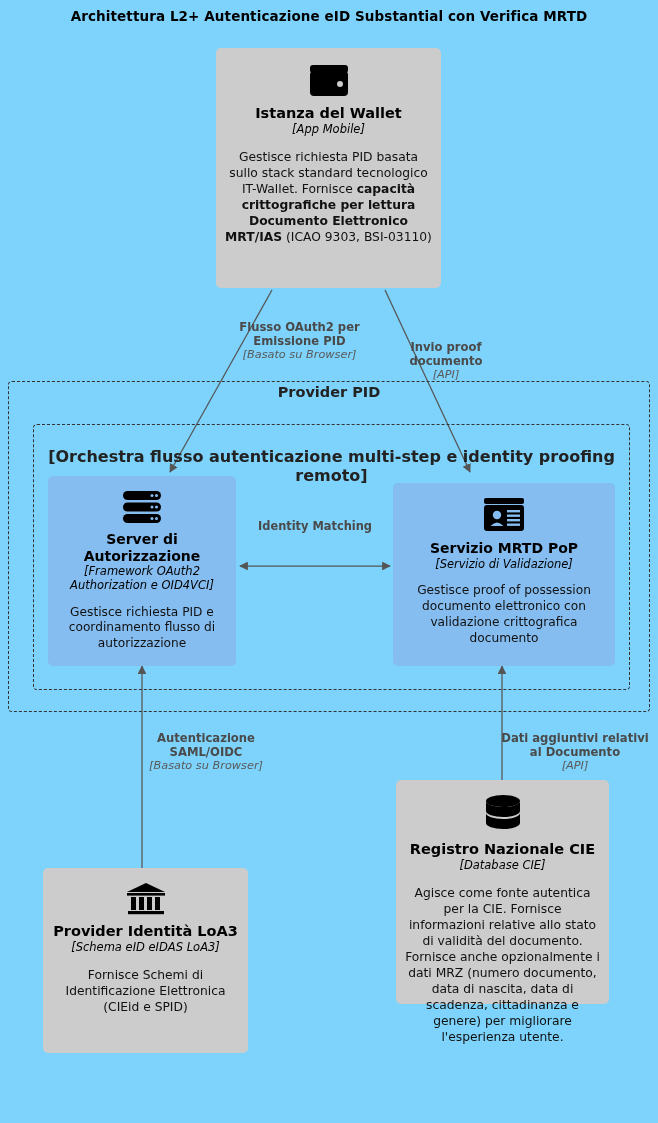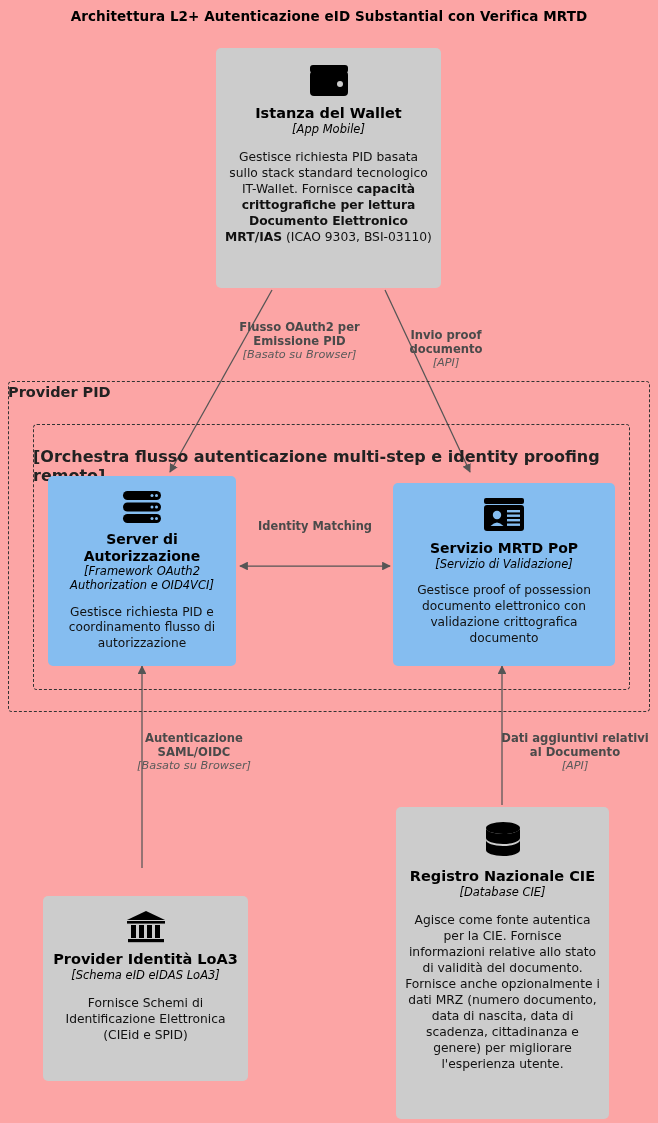--- a/index.html
+++ b/index.html
@@ -8,21 +8,21 @@
     background: #ffffff;
   }
   body {
     font-family: "DejaVu Sans", "Liberation Sans", sans-serif;
     color: #1a1a1a;
   }
   #canvas {
     position: relative;
     width: 658px;
     height: 1123px;
-    background: #fca5a5;
+    background: #7dd3fc;
     overflow: hidden;
   }
   #edges {
     position: absolute;
     left: 0;
     top: 0;
     width: 658px;
     height: 1123px;
     pointer-events: none;
   }
@@ -80,21 +80,21 @@
 
   .group {
     position: absolute;
     box-sizing: border-box;
     border: 1.6px dashed #333333;
     border-radius: 4px;
     background: transparent;
   }
   .group-label {
     position: absolute;
-    text-align: left;
+    text-align: center;
     font-weight: bold;
     color: #222222;
   }
   .group-label.outer { font-size: 14.5px; }
   .group-label.inner-title { font-size: 14.2px; }
   .group-label.inner-sub { font-size: 16px; }
 
   .edge-label {
     position: absolute;
     text-align: center;
@@ -155,21 +155,21 @@
     <div class="node-title">Istanza del Wallet</div>
     <div class="node-subtitle">[App Mobile]</div>
     <div class="node-desc"><span>Gestisce richiesta PID basata sullo stack standard tecnologico IT-Wallet. Fornisce </span><b>capacità crittografiche per lettura Documento Elettronico MRT/IAS</b><span> (ICAO 9303, BSI-03110)</span></div>
   </div>
 
   <div class="edge-label" style="left:227px; top:320px; width:145px;">
     <span class="lbl-main">Flusso OAuth2 per Emissione PID</span>
     <span class="lbl-sub">[Basato su Browser]</span>
   </div>
 
-  <div class="edge-label" style="left:394px; top:328px; width:104px;">
+  <div class="edge-label" style="left:394px; top:340px; width:104px;">
     <span class="lbl-main">Invio proof documento</span>
     <span class="lbl-sub">[API]</span>
   </div>
 
   <div class="group" style="left:8px; top:381px; width:642px; height:331px;"></div>
   <div class="group-label outer" style="left:8px; top:384px; width:642px;">Provider PID</div>
 
   <div class="group" style="left:33px; top:424px; width:597px; height:266px;"></div>
   <div class="group-label inner-sub" style="left:33px; top:447px; width:597px;">[Orchestra flusso autenticazione multi-step e identity proofing remoto]</div>
 
@@ -207,44 +207,44 @@
         <rect x="26" y="17.5" width="13" height="2.4" fill="#85bdf0"></rect>
         <rect x="26" y="22" width="13" height="2.4" fill="#85bdf0"></rect>
         <rect x="26" y="26.5" width="13" height="2.4" fill="#85bdf0"></rect>
       </svg>
     </span>
     <div class="node-title">Servizio MRTD PoP</div>
     <div class="node-subtitle">[Servizio di Validazione]</div>
     <div class="node-desc"><span>Gestisce proof of possession documento elettronico con validazione crittografica documento</span></div>
   </div>
 
-  <div class="edge-label" style="left:132px; top:731px; width:124px;">
+  <div class="edge-label" style="left:144px; top:731px; width:124px;">
     <span class="lbl-main">Autenticazione SAML/OIDC</span>
     <span class="lbl-sub">[Basato su Browser]</span>
   </div>
 
   <div class="edge-label" style="left:496px; top:731px; width:158px;">
     <span class="lbl-main">Dati aggiuntivi relativi al Documento</span>
     <span class="lbl-sub">[API]</span>
   </div>
 
-  <div class="node grey" style="left:396px; top:807px; width:213px; height:312px;">
+  <div class="node grey" style="left:396px; top:780px; width:213px; height:224px;">
     <span class="node-icon">
       <svg width="42" height="40" viewBox="0 0 42 40" xmlns="http://www.w3.org/2000/svg">
         <ellipse cx="21" cy="7" rx="17" ry="6" fill="#000000"></ellipse>
         <path d="M 4 7 L 4 17 a 17 6 0 0 0 34 0 L 38 7 a 17 6 0 0 1 -34 0 z" fill="#000000"></path>
         <path d="M 4 19 L 4 29 a 17 6 0 0 0 34 0 L 38 19 a 17 6 0 0 1 -34 0 z" fill="#000000"></path>
       </svg>
     </span>
     <div class="node-title">Registro Nazionale CIE</div>
     <div class="node-subtitle">[Database CIE]</div>
     <div class="node-desc"><span>Agisce come fonte autentica per la CIE. Fornisce informazioni relative allo stato di validità del documento. Fornisce anche opzionalmente i dati MRZ (numero documento, data di nascita, data di scadenza, cittadinanza e genere) per migliorare l'esperienza utente.</span></div>
   </div>
 
-  <div class="node grey" style="left:43px; top:896px; width:205px; height:185px;">
+  <div class="node grey" style="left:43px; top:868px; width:205px; height:185px;">
     <span class="node-icon">
       <svg width="42" height="34" viewBox="0 0 42 34" xmlns="http://www.w3.org/2000/svg">
         <path d="M 21 1 L 40 10 L 2 10 Z" fill="#000000"></path>
         <rect x="2" y="11" width="38" height="2.6" fill="#000000"></rect>
         <rect x="6" y="15" width="5" height="13" fill="#000000"></rect>
         <rect x="14" y="15" width="5" height="13" fill="#000000"></rect>
         <rect x="22" y="15" width="5" height="13" fill="#000000"></rect>
         <rect x="30" y="15" width="5" height="13" fill="#000000"></rect>
         <rect x="3" y="29" width="36" height="3.2" fill="#000000"></rect>
       </svg>

